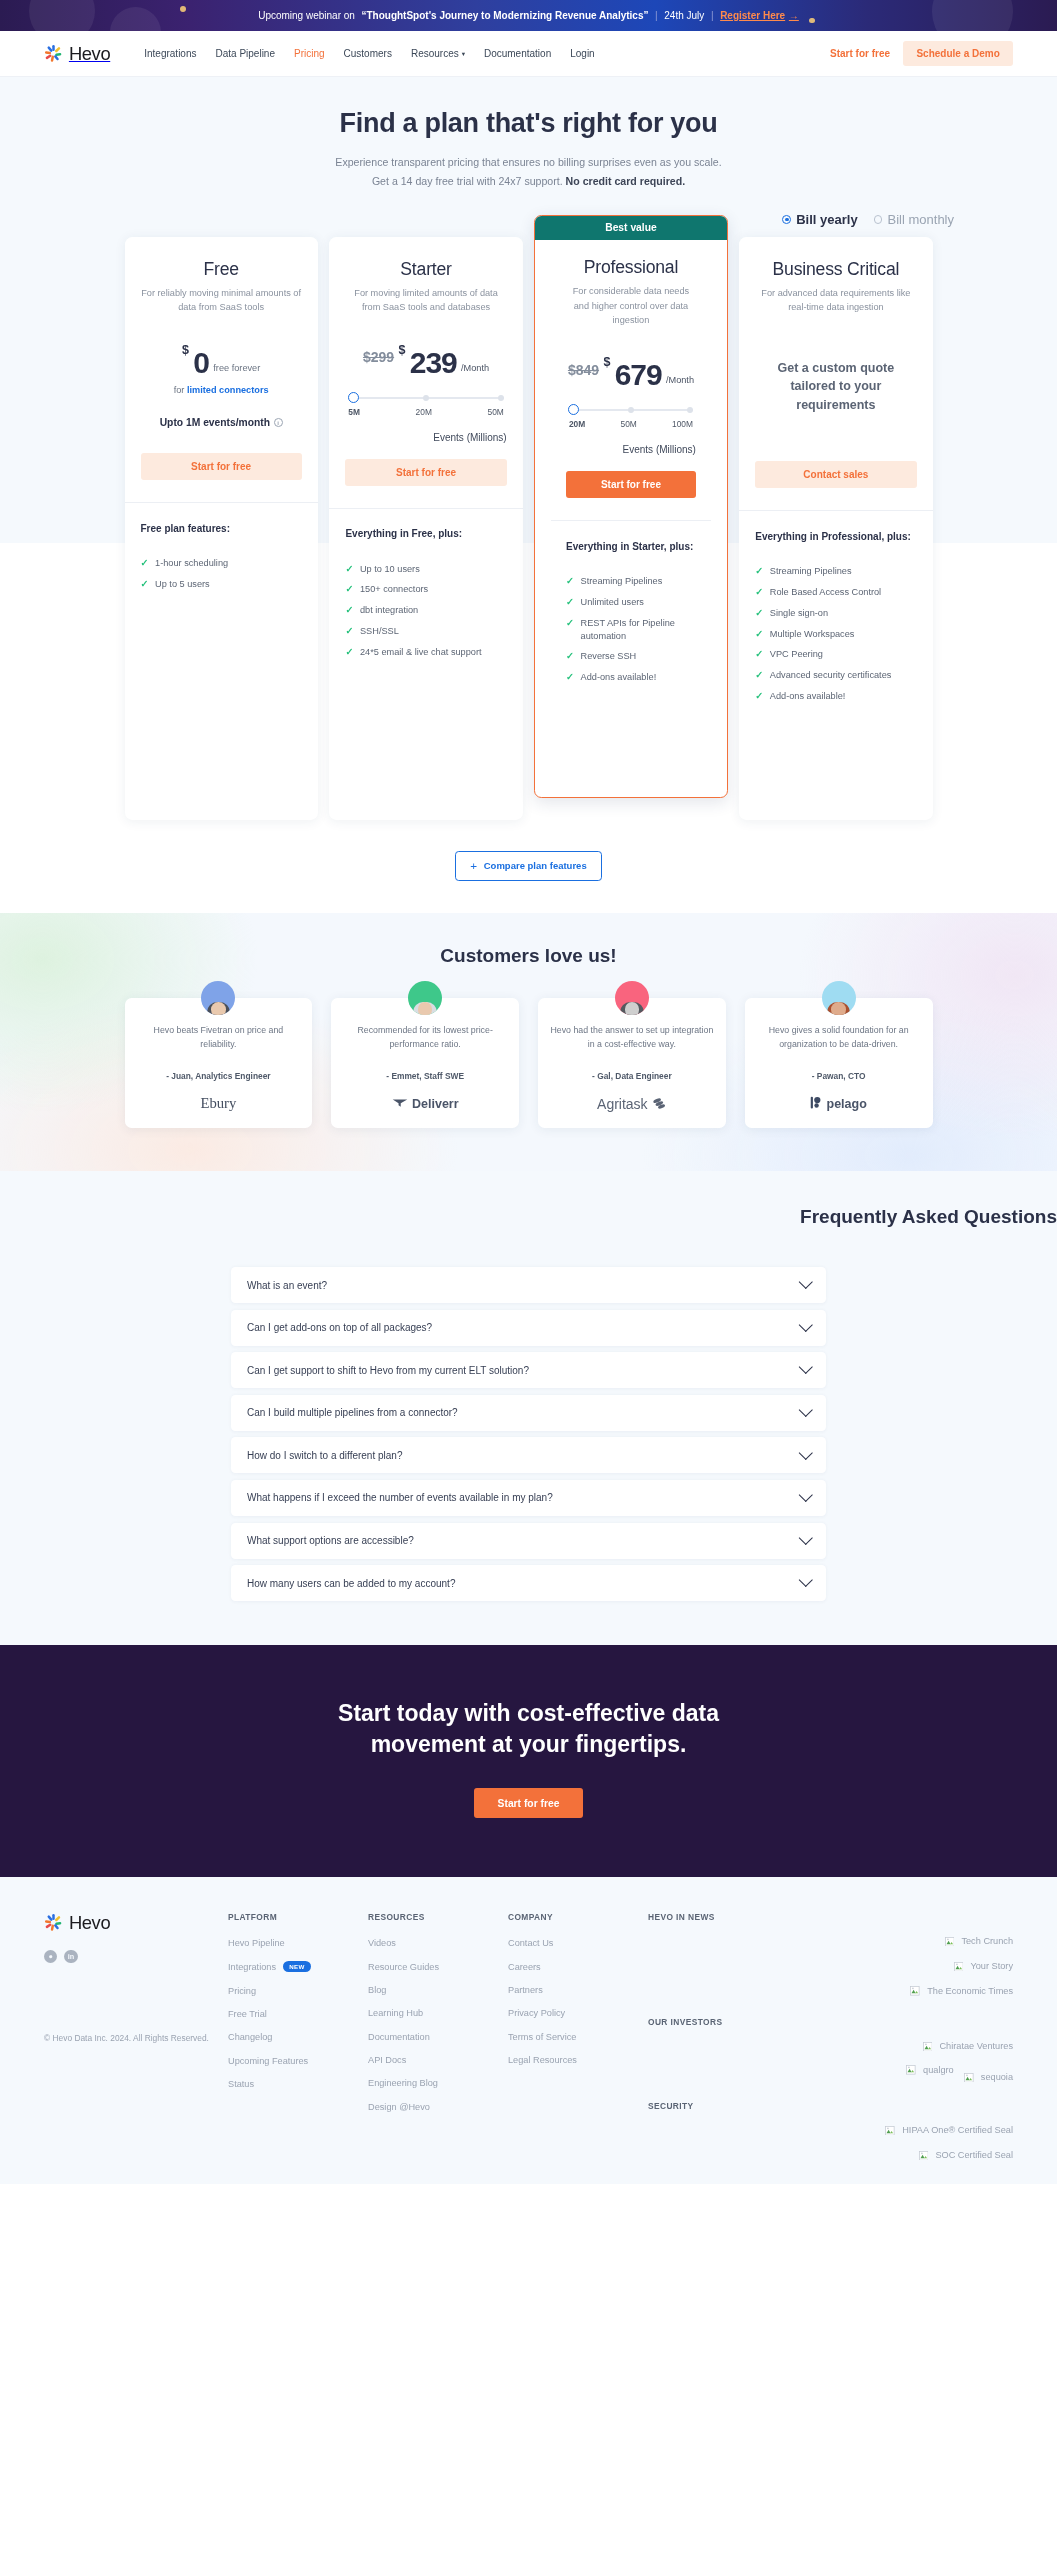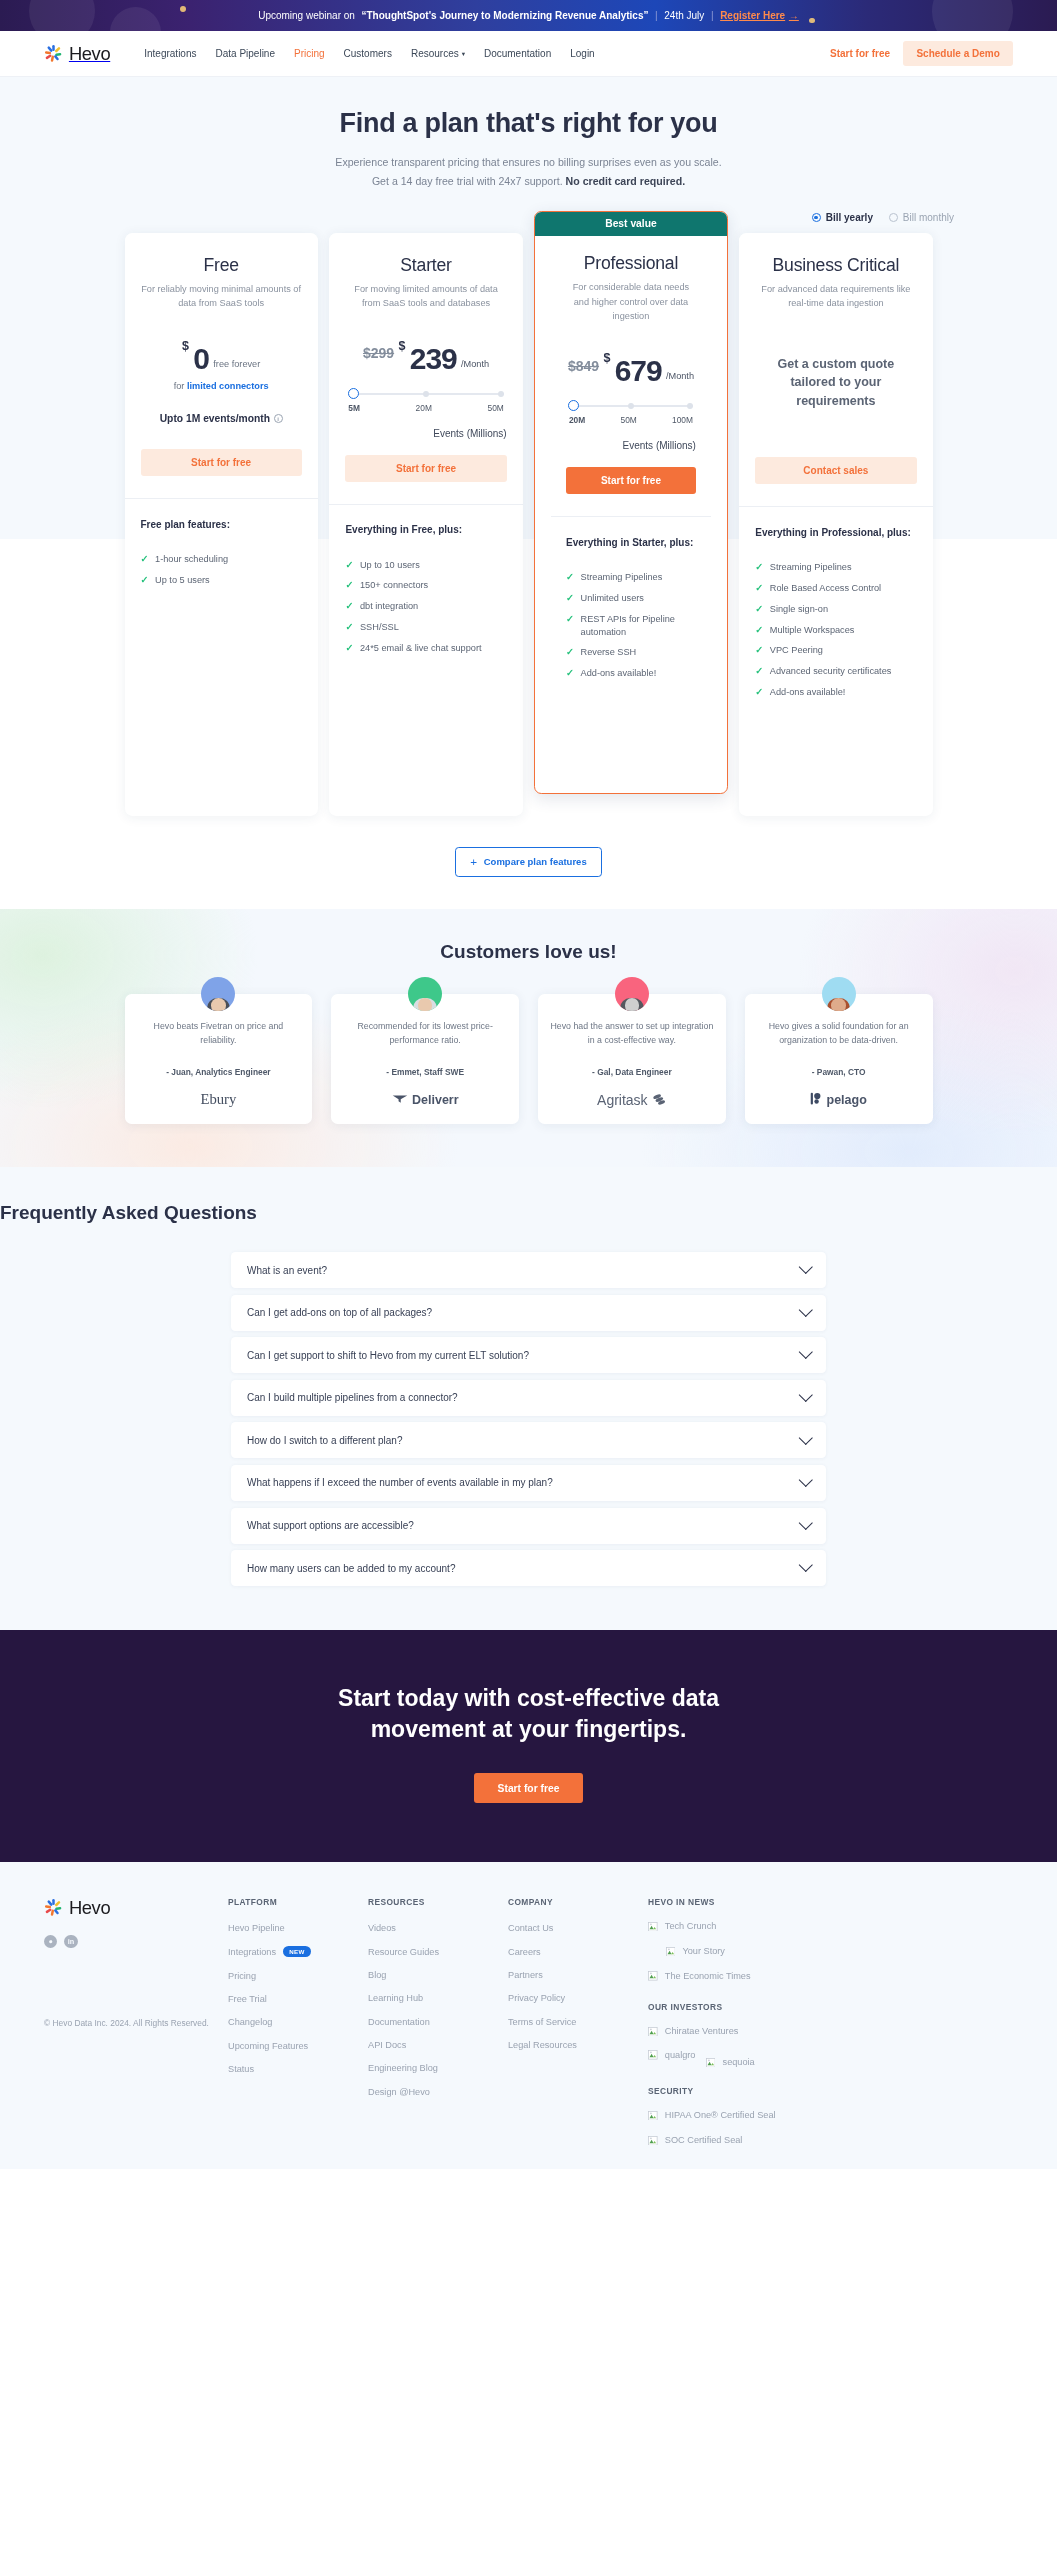--- a/index.html
+++ b/index.html
@@ -50,21 +50,21 @@
   .caret { font-size:6.6px; }
 
   
   .hero { background:#f5f9fd; padding:31px 0 14.7px; text-align:center; }
   .hero h1 { font-size:27px; font-weight:700; color:#2b3148; letter-spacing:-0.3px; }
   .hero p { margin-top:14px; font-size:10.6px; color:#7b8494; line-height:1.75; }
   .hero p b { color:#3d4557; font-weight:700; }
 
   
   .billing-wrap { background:#f5f9fd; display:flex; justify-content:flex-end; padding:7.3px 103px 10.3px; }
-  .billing { display:flex; align-items:flex-end; gap:16px; font-size:10px; }
+  .billing { display:flex; align-items:flex-end; gap:16px; font-size:13px; }
   .radio-opt { display:flex; align-items:center; gap:5.1px; cursor:pointer; }
   .radio { width:8.8px;height:8.8px;border-radius:50%;border:1.1px solid #b9c2cf; display:inline-block; position:relative; }
   .radio.on { border-color:#1a6fe0; }
   .radio.on::after { content:""; position:absolute; inset:1.5px; border-radius:50%; background:#1a6fe0; }
   .radio-opt.on span.lbl { color:#2b3148; font-weight:700; }
   .radio-opt span.lbl { color:#9aa4b2; }
 
   
   .pricing-bg { background:linear-gradient(180deg,#f5f9fd 0%,#f5f9fd 52%,#ffffff 52%,#ffffff 100%); padding-bottom:4.4px; }
   .pricing { width:808px; margin:0 auto; display:grid; grid-template-columns:repeat(4,1fr); gap:11.7px; align-items:start; position:relative; }
@@ -151,21 +151,21 @@
   .av-body { position:absolute; bottom:0; width:23.5px; height:12.5px; border-radius:10.3px 10.3px 0 0; }
   .t-quote { font-size:8.8px; color:#6d7685; line-height:1.6; min-height:41px; }
   .t-author { font-size:8.4px; font-weight:700; color:#4f5969; margin-top:7.3px; }
   .t-logo { margin-top:11.7px; font-size:12.5px; font-weight:700; color:#4a5468; display:flex; align-items:center;
             justify-content:center; gap:4.4px; min-height:22px; }
   .t-logo.serif { font-family:"Liberation Serif", serif; font-weight:400; font-size:14.7px; color:#444e60; }
   .t-logo.thin { font-weight:400; font-size:14px; color:#5a6374; }
 
   
   .faq { background:#f5f9fd; padding:35px 0 44px; }
-  .faq h2 { text-align:left; font-size:19px; font-weight:700; color:#2b3148; margin-bottom:28px; }
+  .faq h2 { text-align:right; font-size:19px; font-weight:700; color:#2b3148; margin-bottom:39px; }
   .faq-list { width:595px; margin:0 auto; display:flex; flex-direction:column; gap:6.6px; }
   .faq-item { background:#fff; border-radius:4.4px; padding:12.5px 16px; display:flex; align-items:center;
               justify-content:space-between; cursor:pointer; box-shadow:0 0.7px 3.7px rgba(33,50,91,.05); }
   .faq-q { font-size:10px; color:#384055; }
   .chev { width:9.5px; height:9.5px; border-right:1.5px solid #2b3148; border-bottom:1.5px solid #2b3148;
           transform:rotate(45deg) translate(-2.2px,-2.2px); }
 
   
   .cta-band { background:#261640; text-align:center; padding:53px 10px 59px; }
   .cta-band h2 { color:#fff; font-size:23px; font-weight:700; line-height:1.35; }
@@ -182,21 +182,21 @@
          display:flex;align-items:center;justify-content:center; cursor:pointer; font-weight:700; }
   .f-col h4 { font-size:8.4px; font-weight:700; color:#5a6474; letter-spacing:0.4px; margin-bottom:13.2px; }
   .f-col ul { list-style:none; display:flex; flex-direction:column; gap:10.3px; }
   .f-col a { font-size:9.2px; color:#9aa3b1; text-decoration:none; display:inline-flex; align-items:center; gap:7.3px; }
   .badge-new { background:#1a6fe0; color:#fff; font-size:6.2px; font-weight:700; padding:2.2px 5.9px;
                border-radius:6.6px; letter-spacing:0.4px; }
   .broken { display:inline-flex; align-items:flex-start; gap:2.2px; }
   .bi { width:9.5px;height:9.5px; flex-shrink:0; margin-top:0.7px; }
   .news-link { color:#f08a5d; font-size:9.2px; text-decoration:none; }
   .inv-link { color:#7c8593; font-size:9.2px; text-decoration:none; }
-  .f-news ul { gap:11.7px; }
+  .f-news ul { gap:11.7px;align-items:flex-end; }
   .f-news .indent { margin-left:17.6px; }
   .f-sec-block { margin-top:19px; }
   .copyright { font-size:8.4px; color:#9aa3b1; margin-top:70px; }
   .inline-two { display:flex; gap:10.3px; align-items:flex-start; }
 </style>
 </head>
 <body>
 
 <div class="announce">
   <span class="deco d1"></span>

